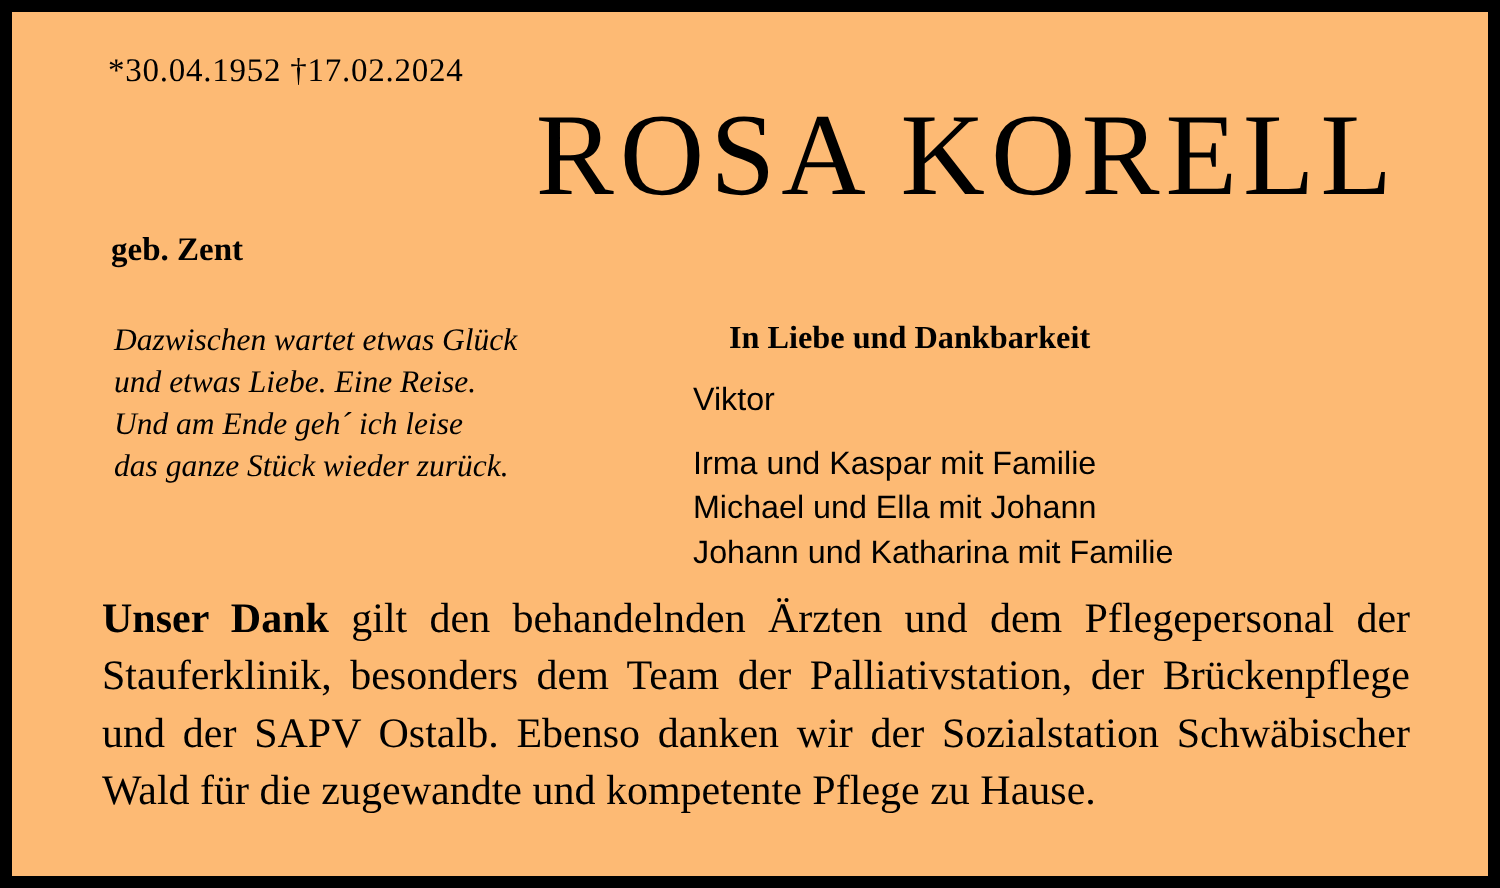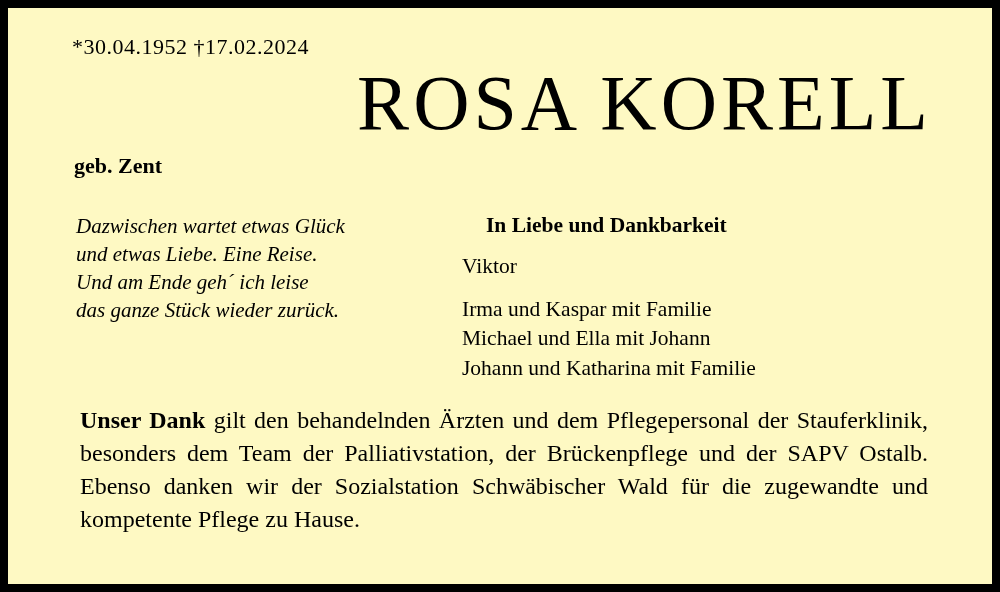--- a/index.html
+++ b/index.html
@@ -16,21 +16,21 @@
     height: 592px;
     background: #000000;
     box-sizing: border-box;
     padding: 8px;
     overflow: hidden;
   }
   .card {
     position: relative;
     width: 100%;
     height: 100%;
-    background: #fef9c3;
+    background: #fdba74;
     box-sizing: border-box;
     padding: 22px 60px 0 60px;
     overflow: hidden;
   }
   .dates {
     font-family: "Liberation Serif", serif;
     font-size: 22px;
     letter-spacing: 0.5px;
     color: #000;
     margin: 4px 0 0 4px;
@@ -78,44 +78,44 @@
   }
   .thanks-title {
     font-family: "Liberation Serif", serif;
     font-weight: bold;
     font-size: 21.5px;
     color: #000;
     margin-bottom: 14px;
     margin-left: 24px;
   }
   .family-line {
-    font-family: Liberation Serif, serif;
+    font-family: Liberation Sans, sans-serif;
     font-size: 21.5px;
     line-height: 1.36;
     color: #000;
     white-space: nowrap;
   }
   .family-group {
     margin-bottom: 14px;
   }
   .family-group:last-child {
     margin-bottom: 0;
   }
   .footer {
     position: absolute;
     left: 60px;
     right: 52px;
     bottom: 36px;
   }
   .footer p {
     font-family: "Liberation Serif", serif;
-    font-size: 24px;
+    font-size: 28px;
     line-height: 1.38;
     color: #000;
-    margin: 12px;
+    margin: 0;
     text-align: justify;
   }
   .footer b {
     font-weight: bold;
   }
 </style>
 </head>
 <body>
 
 <div class="page">

